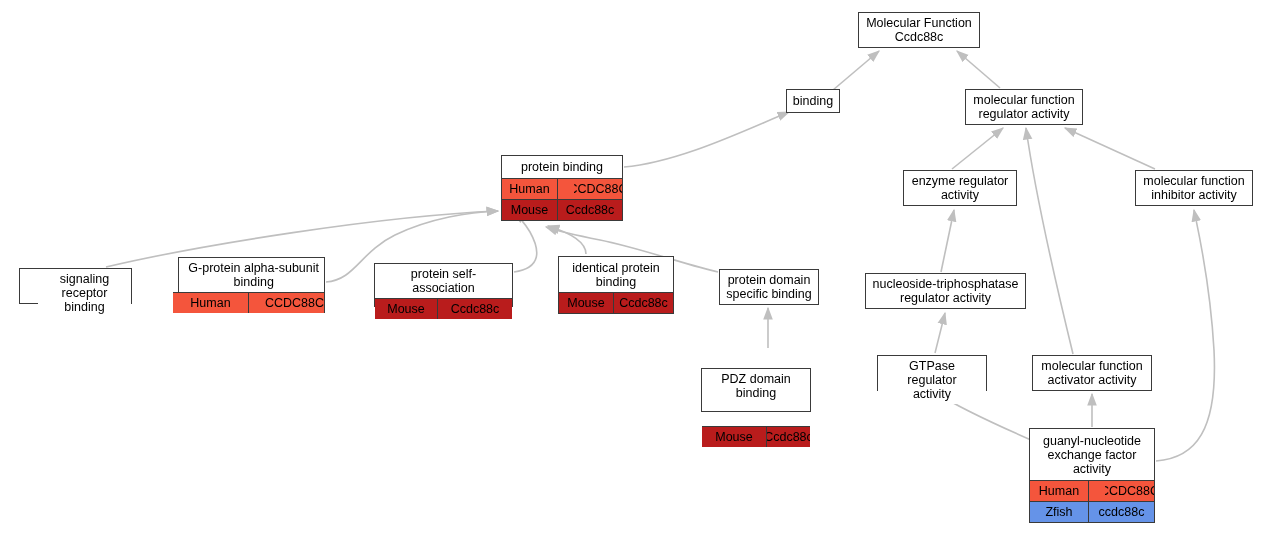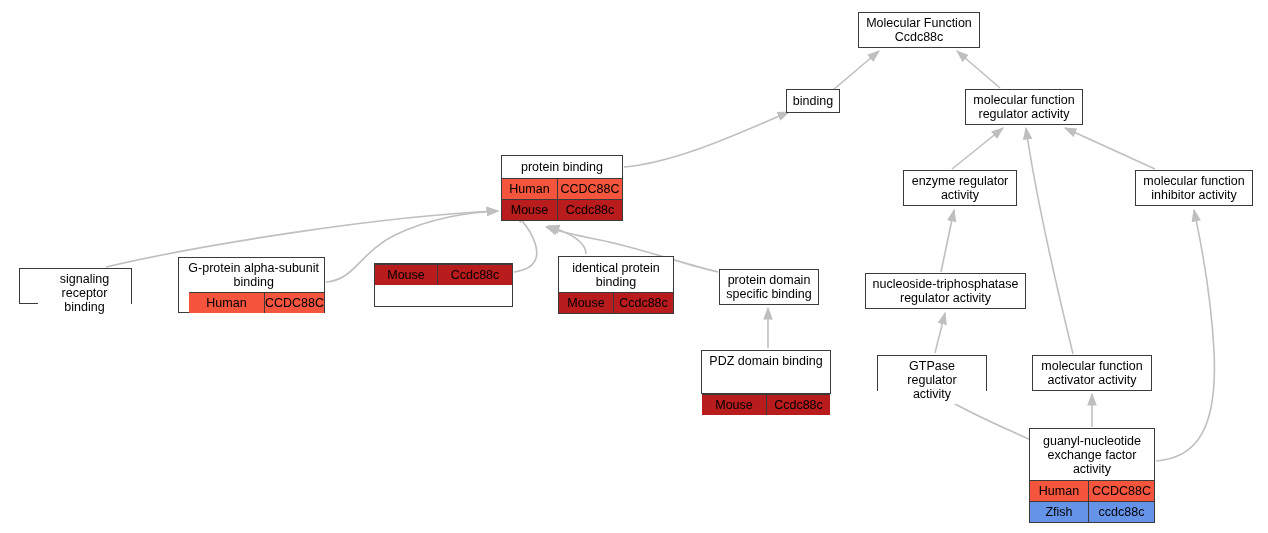--- a/index.html
+++ b/index.html
@@ -64,21 +64,21 @@
     overflow: hidden;
     white-space: nowrap;
   }
   .anno-cell.species {
     flex: 0 0 auto;
     border-right: 1.5px solid #3a3a3a;
   }
   .anno-cell.gene {
     flex: 1 1 auto;
   }
-  .row-human { background: #f4553c; }
+  .row-human { background: #f4553c; gap: 16px; }
   .row-mouse { background: #b91c1c; }
   .row-zfish { background: #6593e8; }
 </style>
 </head>
 <body>
 
 <div id="canvas">
 
   <svg id="edge-layer" viewBox="0 0 1268 533" xmlns="http://www.w3.org/2000/svg">
     <defs>
@@ -144,20 +144,21 @@
       </div>
       <div class="go-node" style="left: 178px; top: 257px; width: 147px; height: 56px; align-items: flex-end;">
         <div class="node-title">G-protein alpha-subunit
 binding</div>
         <div class="anno-row row-human">
           <div class="anno-cell species" style="width: 76px;">Human</div>
           <div class="anno-cell gene">CCDC88C</div>
         </div>
       </div>
       <div class="go-node" style="left: 374px; top: 263px; width: 139px; height: 44px;">
+        <div class="node-title">protein self-association</div>
         <div class="anno-row row-mouse">
           <div class="anno-cell species" style="width: 63px;">Mouse</div>
           <div class="anno-cell gene">Ccdc88c</div>
         </div>
       </div>
       <div class="go-node" style="left: 558px; top: 256px; width: 116px; height: 58px;">
         <div class="node-title">identical protein
 binding</div>
         <div class="anno-row row-mouse">
           <div class="anno-cell species" style="width: 55px;">Mouse</div>
@@ -165,21 +166,21 @@
         </div>
       </div>
       <div class="go-node" style="left: 719px; top: 269px; width: 100px; height: 36px;">
         <div class="node-title">protein domain
 specific binding</div>
       </div>
       <div class="go-node" style="left: 865px; top: 273px; width: 161px; height: 36px;">
         <div class="node-title">nucleoside-triphosphatase
 regulator activity</div>
       </div>
-      <div class="go-node" style="left: 701px; top: 350px; width: 130px; height: 44px; gap: 23px;">
+      <div class="go-node" style="left: 701px; top: 368px; width: 110px; height: 44px; gap: 23px;">
         <div class="node-title">PDZ domain binding</div>
         <div class="anno-row row-mouse">
           <div class="anno-cell species" style="width: 65px;">Mouse</div>
           <div class="anno-cell gene">Ccdc88c</div>
         </div>
       </div>
       <div class="go-node" style="left: 877px; top: 355px; width: 110px; height: 36px;">
         <div class="node-title">GTPase regulator
 activity</div>
       </div>

